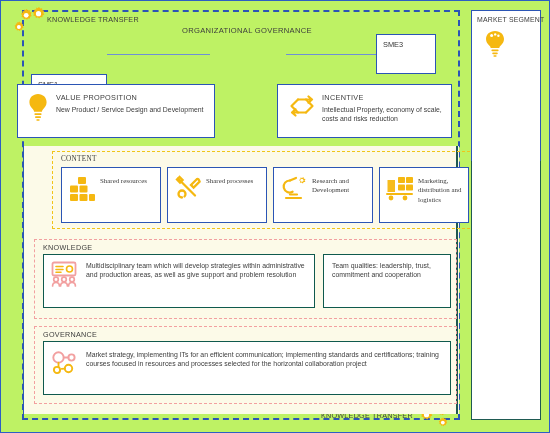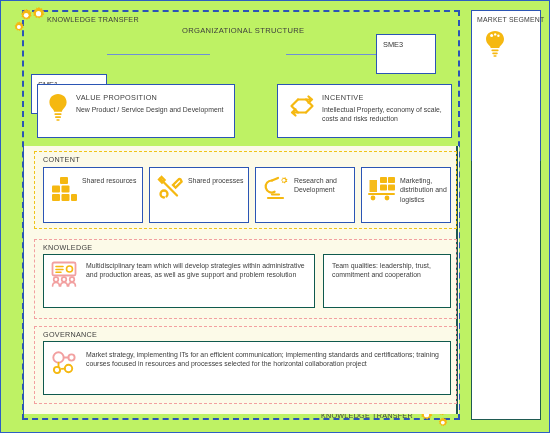--- a/index.html
+++ b/index.html
@@ -25,37 +25,37 @@
   #sme1{left:30px;top:33px;width:76px;margin-top:40px;}
   #sme2{left:209px;top:33px;width:76px;}
   #sme3{left:375px;top:33px;width:60px;}
 
   .connector{position:absolute;height:1.2px;background:#6e8fd8;top:53px;}
   #conn-1{left:106px;width:103px;}
   #conn-2{left:285px;width:90px;}
 
   
   .vp-box{position:absolute;box-sizing:border-box;border:1.6px solid #2b55b5;background:#ffffff;top:83px;height:54px;}
-  #value-proposition{left:36px;width:198px;}
+  #value-proposition{left:16px;width:198px;}
   #incentive{left:276px;width:175px;padding-left:32px;}
   .vp-icon{position:absolute;left:6px;top:7px;width:28px;height:30px;}
   .vp-text{position:absolute;left:38px;top:8px;right:5px;}
   #incentive .vp-text{left:44px;}
   .vp-title{font-size:7.3px;letter-spacing:.3px;color:#3c3c3c;margin-bottom:3px;}
   .vp-sub{font-size:6.9px;color:#3c3c3c;line-height:9px;}
 
   
   #body-panel{position:absolute;left:22px;top:145px;width:436px;height:268px;
               background:#fcfae8;box-sizing:border-box;border-left:1.6px solid #2b55b5;}
   #body-right-rule{position:absolute;left:455px;top:145px;width:1.6px;height:268px;background:#1f5a52;}
 
   .sect{position:absolute;box-sizing:border-box;}
   .sect-label{position:absolute;left:8px;top:3px;font-size:7.2px;letter-spacing:.3px;color:#3c3c3c;}
 
-  #content-sect{left:33px;top:150px;width:423px;height:78px;border:1.4px dashed #f0c419;}
+  #content-sect{left:51px;top:150px;width:423px;height:78px;border:1.4px dashed #f0c419;font-family:Liberation Serif, serif;}
   #governance-sect{left:33px;top:238px;width:423px;height:80px;border:1.4px dashed #f2a0a0;}
   #structure-sect{left:33px;top:325px;width:423px;height:78px;border:1.4px dashed #f2a0a0;}
 
   .card{position:absolute;box-sizing:border-box;background:#ffffff;}
   .card-blue{border:1.6px solid #2b55b5;}
   .card-green{border:1.6px solid #0f5a4e;}
   .card-icon{position:absolute;left:5px;top:6px;width:30px;height:28px;}
   .card-text{position:absolute;font-size:6.9px;color:#3c3c3c;line-height:9.4px;}
 
   
@@ -114,21 +114,21 @@
         <circle cx="10.5" cy="12.7" r="2.6" fill="#ffffff"></circle>
         <path d="M24 3.5l1.3.6 1.3-1.1 1 1.4 1.7-.3.2 1.7 1.6.7-.8 1.6.9 1.5-1.5.9-.1 1.7-1.7-.2-1.1 1.3-1.3-1.1-1.6.6-.5-1.6-1.7-.4.4-1.7-.9-1.4 1.4-.9.1-1.7 1.7.2z"></path>
         <circle cx="26.2" cy="9" r="2.2" fill="#f3f3f3"></circle>
         <path d="M25 16l1.1.5 1.1-1 .9 1.2 1.5-.2.2 1.4 1.3.6-.7 1.3.8 1.3-1.3.7-.1 1.4-1.4-.1-.9 1.1-1.1-1-1.3.5-.4-1.4-1.4-.3.3-1.4-.8-1.2 1.2-.8.1-1.4 1.4.2z"></path>
         <circle cx="26.8" cy="20.6" r="1.9" fill="#ffffff"></circle>
       </g>
     </svg>
   </div>
   <div class="kt-label" id="kt-label-bottom">KNOWLEDGE TRANSFER</div>
 
-  <div id="org-title">ORGANIZATIONAL STRUCTURE</div>
+  <div id="org-title">ORGANIZATIONAL GOVERNANCE</div>
 
   <div class="sme-box" id="sme1">
     <span>SME1</span>
   </div>
   <div class="sme-box" id="sme3">
     <span>SME3</span>
   </div>
   <div class="connector" id="conn-1"></div>
   <div class="connector" id="conn-2"></div>
 

